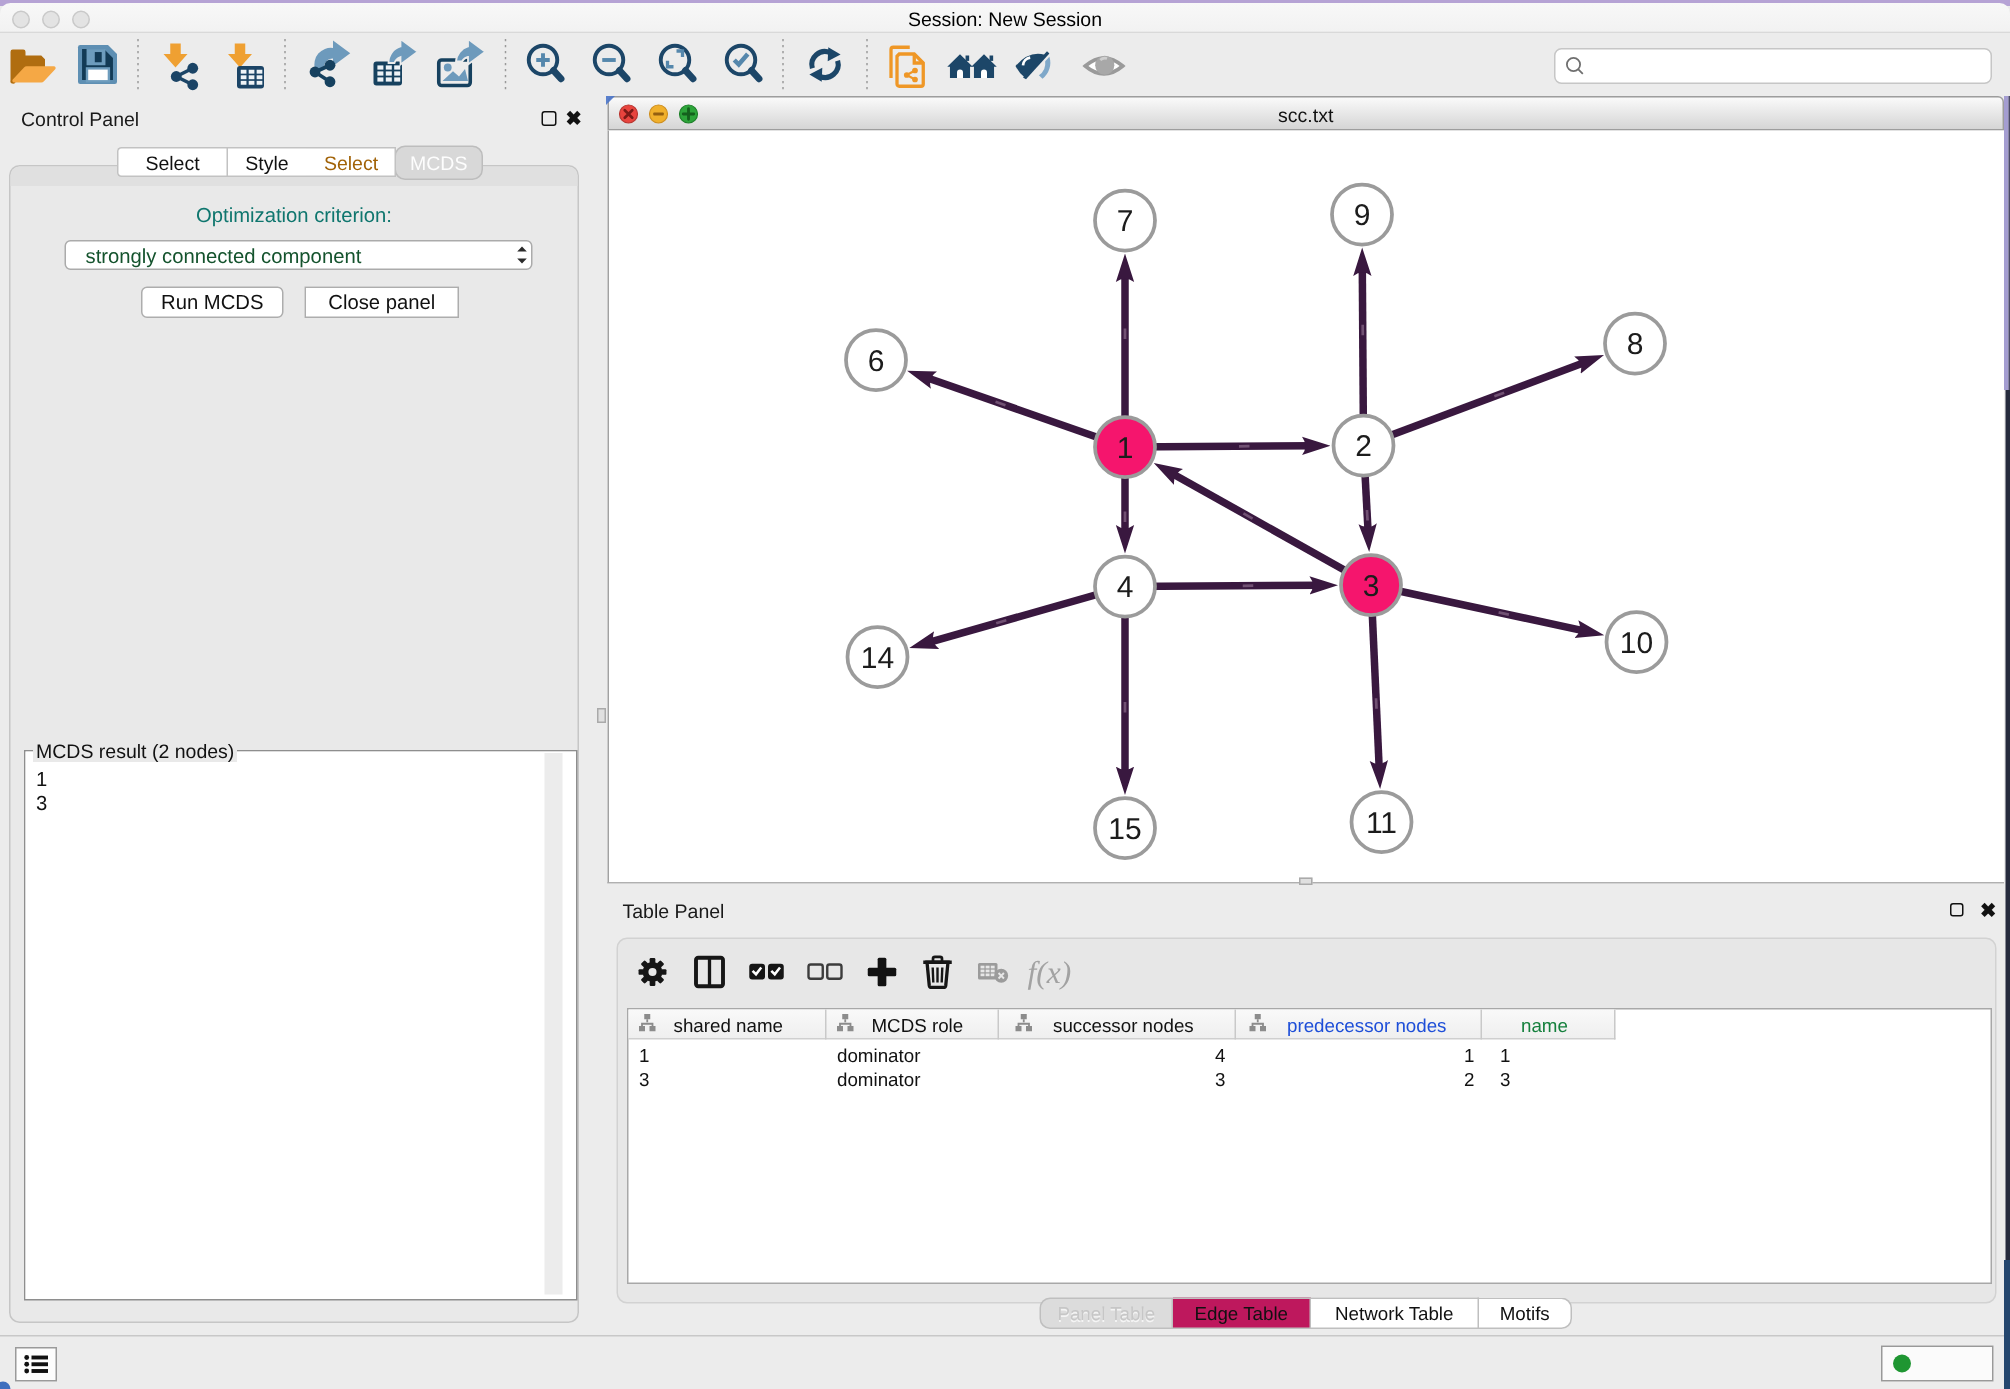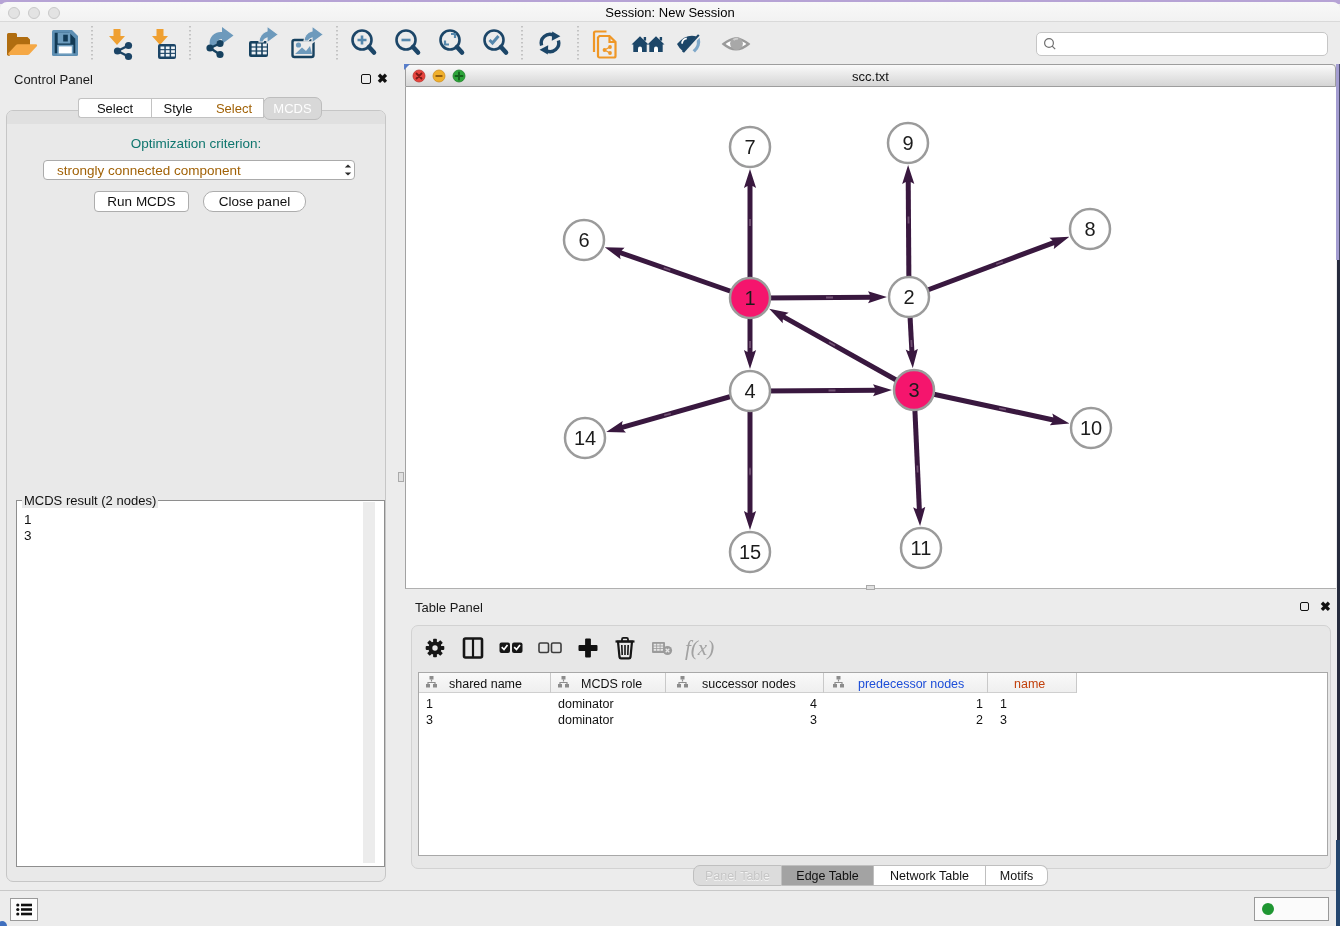--- a/index.html
+++ b/index.html
@@ -197,28 +197,28 @@
 <div class="abs" style="left:151px;top:98px;width:1px;height:20px;background:#c2c2c2;"></div>
 <div class="abs" style="left:204px;top:98px;width:60px;height:20px;background:#fff;border:1px solid #c2c2c2;border-left:none;"></div>
 <div class="abs" style="left:78px;top:101px;width:74px;height:15px;text-align:center;font-size:13px;color:#111;">Select</div>
 <div class="abs" style="left:152px;top:101px;width:52px;height:15px;text-align:center;font-size:13px;color:#111;">Style</div>
 <div class="abs" style="left:204px;top:101px;width:60px;height:15px;text-align:center;font-size:13px;color:#a16207;">Select</div>
 <div class="abs" style="left:263px;top:101px;width:59px;height:15px;text-align:center;font-size:13px;color:#fdfdfd;">MCDS</div>
 
 <div class="abs" style="left:6px;top:136px;width:380px;height:16px;text-align:center;font-size:13.5px;color:#0f766e;">Optimization criterion:</div>
 
 <div class="abs" style="left:43px;top:160px;width:312px;height:20px;background:#fff;border:1px solid #ababab;border-radius:4px;"></div>
-<div class="abs" style="left:57px;top:163px;font-size:13.5px;color:#a16207;">strongly connected component</div>
+<div class="abs" style="left:57px;top:163px;font-size:13.5px;color:#14532d;">strongly connected component</div>
 <svg class="abs" style="left:341px;top:162px;" width="14" height="16" viewBox="0 0 14 16">
     <path d="M3.8 5.6 L7 2.4 L10.2 5.6 Z" fill="#2b2b2b"></path>
     <path d="M3.8 10.4 L7 13.6 L10.2 10.4 Z" fill="#2b2b2b"></path>
   </svg>
 
 <div class="abs" style="left:94px;top:191px;width:95px;height:21px;background:#fff;border:1px solid #adadad;border-radius:4px;text-align:center;font-size:13.5px;color:#111;line-height:20px;">Run MCDS</div>
-<div class="abs" style="left:203px;top:191px;width:103px;height:21px;background:#fff;border:1px solid #adadad;border-radius:10px;text-align:center;font-size:13.5px;color:#111;line-height:20px;">Close panel</div>
+<div class="abs" style="left:203px;top:191px;width:103px;height:21px;background:#fff;border:1px solid #adadad;border-radius:0;text-align:center;font-size:13.5px;color:#111;line-height:20px;">Close panel</div>
 
 <div class="abs" style="left:16px;top:500px;width:369px;height:367px;border:1px solid #8e8e8e;"></div>
 <div class="abs" style="left:17px;top:501px;width:367px;height:365px;background:#fff;"></div>
 <div class="abs" style="left:22px;top:493px;background:#e9e9e9;font-size:13px;color:#111;padding:0 2px;">MCDS result (2 nodes)</div>
 <div class="abs" style="left:24px;top:512px;font-size:13.5px;color:#111;">1</div>
 <div class="abs" style="left:24px;top:528px;font-size:13.5px;color:#111;">3</div>
 <div class="abs" style="left:363px;top:502px;width:12px;height:361px;background:#ececec;"></div>
 
 <div class="abs" style="left:0;top:890px;width:1340px;height:1px;background:#c8c8c8;"></div>
 <div class="abs" style="left:10px;top:898px;width:28px;height:23px;background:#fdfdfd;border:1px solid #9a9a9a;"></div>
@@ -440,31 +440,31 @@
         <rect x="0" y="8" width="4" height="3.5"></rect>
         <rect x="7" y="8" width="4" height="3.5"></rect>
         <path d="M5.5,3.5 v2 M2,8 v-1.5 h7 V8" stroke="#8c8c8c" stroke-width="1.2" fill="none"></path>
       </g>
 </g>
 </svg>
 <div class="abs" style="left:449px;top:677px;font-size:12.5px;color:#111;">shared name</div>
 <div class="abs" style="left:581px;top:677px;font-size:12.5px;color:#111;">MCDS role</div>
 <div class="abs" style="left:702px;top:677px;font-size:12.5px;color:#111;">successor nodes</div>
 <div class="abs" style="left:858px;top:677px;font-size:12.5px;color:#1d4ed8;">predecessor nodes</div>
-<div class="abs" style="left:1014px;top:677px;font-size:12.5px;color:#c2410c;">name</div>
+<div class="abs" style="left:1014px;top:677px;font-size:12.5px;color:#15803d;">name</div>
 
 <div class="abs" style="left:426px;top:697px;font-size:12.5px;color:#111;">1</div>
 <div class="abs" style="left:558px;top:697px;font-size:12.5px;color:#111;">dominator</div>
 <div class="abs" style="left:770px;top:697px;width:47px;text-align:right;font-size:12.5px;color:#111;">4</div>
 <div class="abs" style="left:936px;top:697px;width:47px;text-align:right;font-size:12.5px;color:#111;">1</div>
 <div class="abs" style="left:1000px;top:697px;font-size:12.5px;color:#111;">1</div>
 <div class="abs" style="left:426px;top:713px;font-size:12.5px;color:#111;">3</div>
 <div class="abs" style="left:558px;top:713px;font-size:12.5px;color:#111;">dominator</div>
 <div class="abs" style="left:770px;top:713px;width:47px;text-align:right;font-size:12.5px;color:#111;">3</div>
 <div class="abs" style="left:936px;top:713px;width:47px;text-align:right;font-size:12.5px;color:#111;">2</div>
 <div class="abs" style="left:1000px;top:713px;font-size:12.5px;color:#111;">3</div>
 
 <div class="abs" style="left:693px;top:865px;width:89px;height:21px;background:#dcdcdc;border:1px solid #bfbfbf;border-radius:7px 0 0 7px;text-align:center;font-size:12.5px;color:#c6c6c6;line-height:20px;text-shadow:0 1px 0 #f5f5f5;">Panel Table</div>
-<div class="abs" style="left:782px;top:865px;width:92px;height:21px;background:#a3a3a3;border:1px solid #bfbfbf;border-left:none;text-align:center;font-size:12.5px;color:#111;line-height:20px;">Edge Table</div>
+<div class="abs" style="left:782px;top:865px;width:92px;height:21px;background:#be185d;border:1px solid #bfbfbf;border-left:none;text-align:center;font-size:12.5px;color:#111;line-height:20px;">Edge Table</div>
 <div class="abs" style="left:874px;top:865px;width:112px;height:21px;background:#fff;border:1px solid #bfbfbf;border-left:none;text-align:center;font-size:12.5px;color:#111;line-height:20px;">Network Table</div>
 <div class="abs" style="left:986px;top:865px;width:62px;height:21px;background:#fff;border:1px solid #bfbfbf;border-left:none;border-radius:0 7px 7px 0;text-align:center;font-size:12.5px;color:#111;line-height:20px;">Motifs</div>
 
 <div class="abs" style="left:-3px;top:921px;width:10px;height:10px;border-radius:50%;background:#3f6fbe;"></div>
 
 </body></html>

